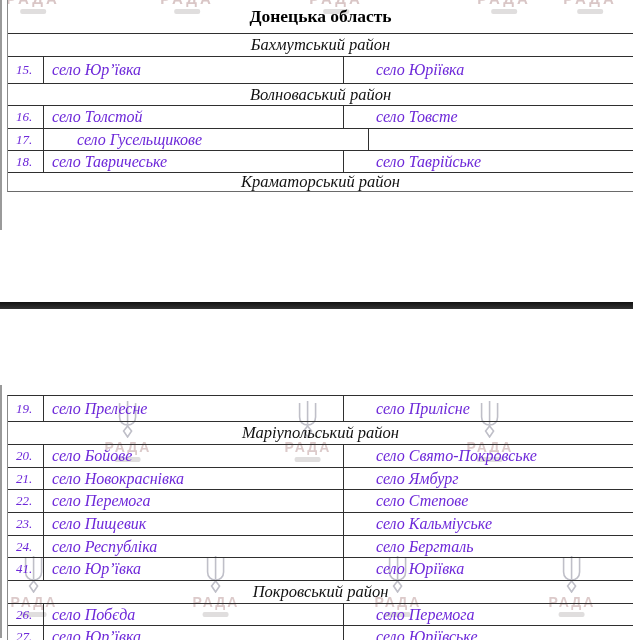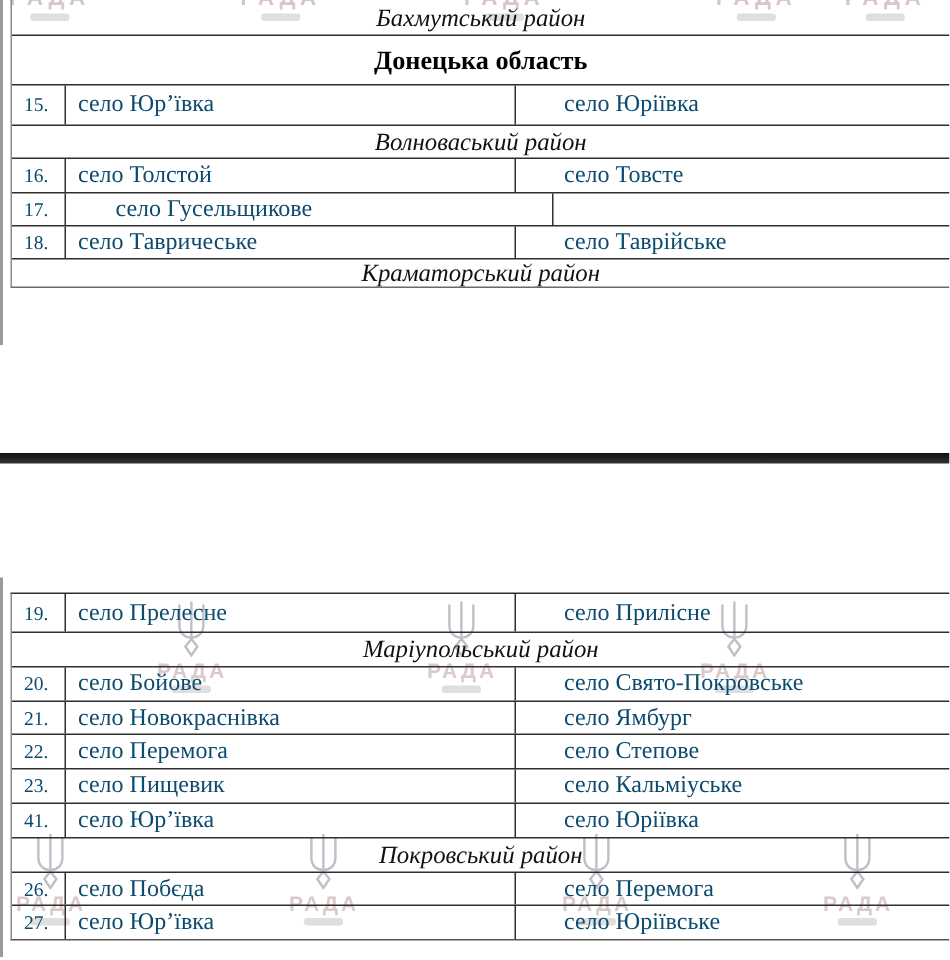--- a/index.html
+++ b/index.html
@@ -35,21 +35,21 @@
     border-left:1.5px solid #8a8a8a;
     z-index:2; box-sizing:border-box;
   }
   #table1 { top:0; border-bottom:1.5px solid #6a6a6a; }
   #table2 { top:395px; border-top:1.5px solid #2f2f2f; border-bottom:1.5px solid #555; }
 
   .t-row { display:flex; align-items:center; box-sizing:border-box; }
   .t-row + .t-row { border-top:1.5px solid #2f2f2f; }
   .title-row { justify-content:center; font-weight:bold; font-size:17.5px; color:#000; }
   .section-row { justify-content:center; font-style:italic; font-size:16.5px; color:#111; }
-  .entry-row { font-size:16px; color:#0c4a6e; }
+  .entry-row { font-size:16px; color:#6d28d9;font-style:italic; }
   .cell-num {
     width:36px; align-self:stretch; display:flex; align-items:center;
     box-sizing:border-box; padding-left:8px;
     border-right:1.5px solid #2f2f2f; font-size:13px;
   }
   .cell-old {
     width:300px; align-self:stretch; display:flex; align-items:center;
     box-sizing:border-box; padding-left:8px;
     border-right:1.5px solid #2f2f2f;
   }
@@ -135,22 +135,22 @@
         <svg class="wm-trident" width="26" height="38" viewBox="0 0 26 38" fill="none">
           <path d="M13 1 V24 M5 3 V17 C5 22 8.5 25 13 25 M21 3 V17 C21 22 17.5 25 13 25 M13 26 L9 31 L13 37 L17 31 Z" stroke="#bfbfc8" stroke-width="1.6"></path>
         </svg>
         <div class="wm-brand small">РАДА</div>
         <div class="wm-caption"></div>
       </div>
     </div>
   <div id="page-edge-top" class="page-edge"></div>
   <div id="page-edge-bottom" class="page-edge"></div>
   <div id="table1" class="doc-table">
+      <div class="t-row title-row" style="height: 33px;">Донецька область</div>
       <div class="t-row section-row" style="height: 23px;">Бахмутський район</div>
-      <div class="t-row title-row" style="height: 33px;">Донецька область</div>
       <div class="t-row entry-row" style="height: 27px;">
         <div class="cell-num">15.</div>
         <div class="cell-old">село Юр’ївка</div>
         <div class="cell-new">село Юріївка</div>
       </div>
       <div class="t-row section-row" style="height: 22px;">Волноваський район</div>
       <div class="t-row entry-row" style="height: 23px;">
         <div class="cell-num">16.</div>
         <div class="cell-old">село Толстой</div>
         <div class="cell-new">село Товсте</div>
@@ -187,20 +187,25 @@
       <div class="t-row entry-row" style="height: 23px;">
         <div class="cell-num">22.</div>
         <div class="cell-old">село Перемога</div>
         <div class="cell-new">село Степове</div>
       </div>
       <div class="t-row entry-row" style="height: 23px;">
         <div class="cell-num">23.</div>
         <div class="cell-old">село Пищевик</div>
         <div class="cell-new">село Кальміуське</div>
       </div>
+      <div class="t-row entry-row" style="height: 22px;">
+        <div class="cell-num">24.</div>
+        <div class="cell-old">село Республіка</div>
+        <div class="cell-new">село Бергталь</div>
+      </div>
       <div class="t-row entry-row" style="height: 23px;">
         <div class="cell-num">41.</div>
         <div class="cell-old">село Юр’ївка</div>
         <div class="cell-new">село Юріївка</div>
       </div>
       <div class="t-row section-row" style="height: 23px;">Покровський район</div>
       <div class="t-row entry-row" style="height: 22px;">
         <div class="cell-num">26.</div>
         <div class="cell-old">село Побєда</div>
         <div class="cell-new">село Перемога</div>

